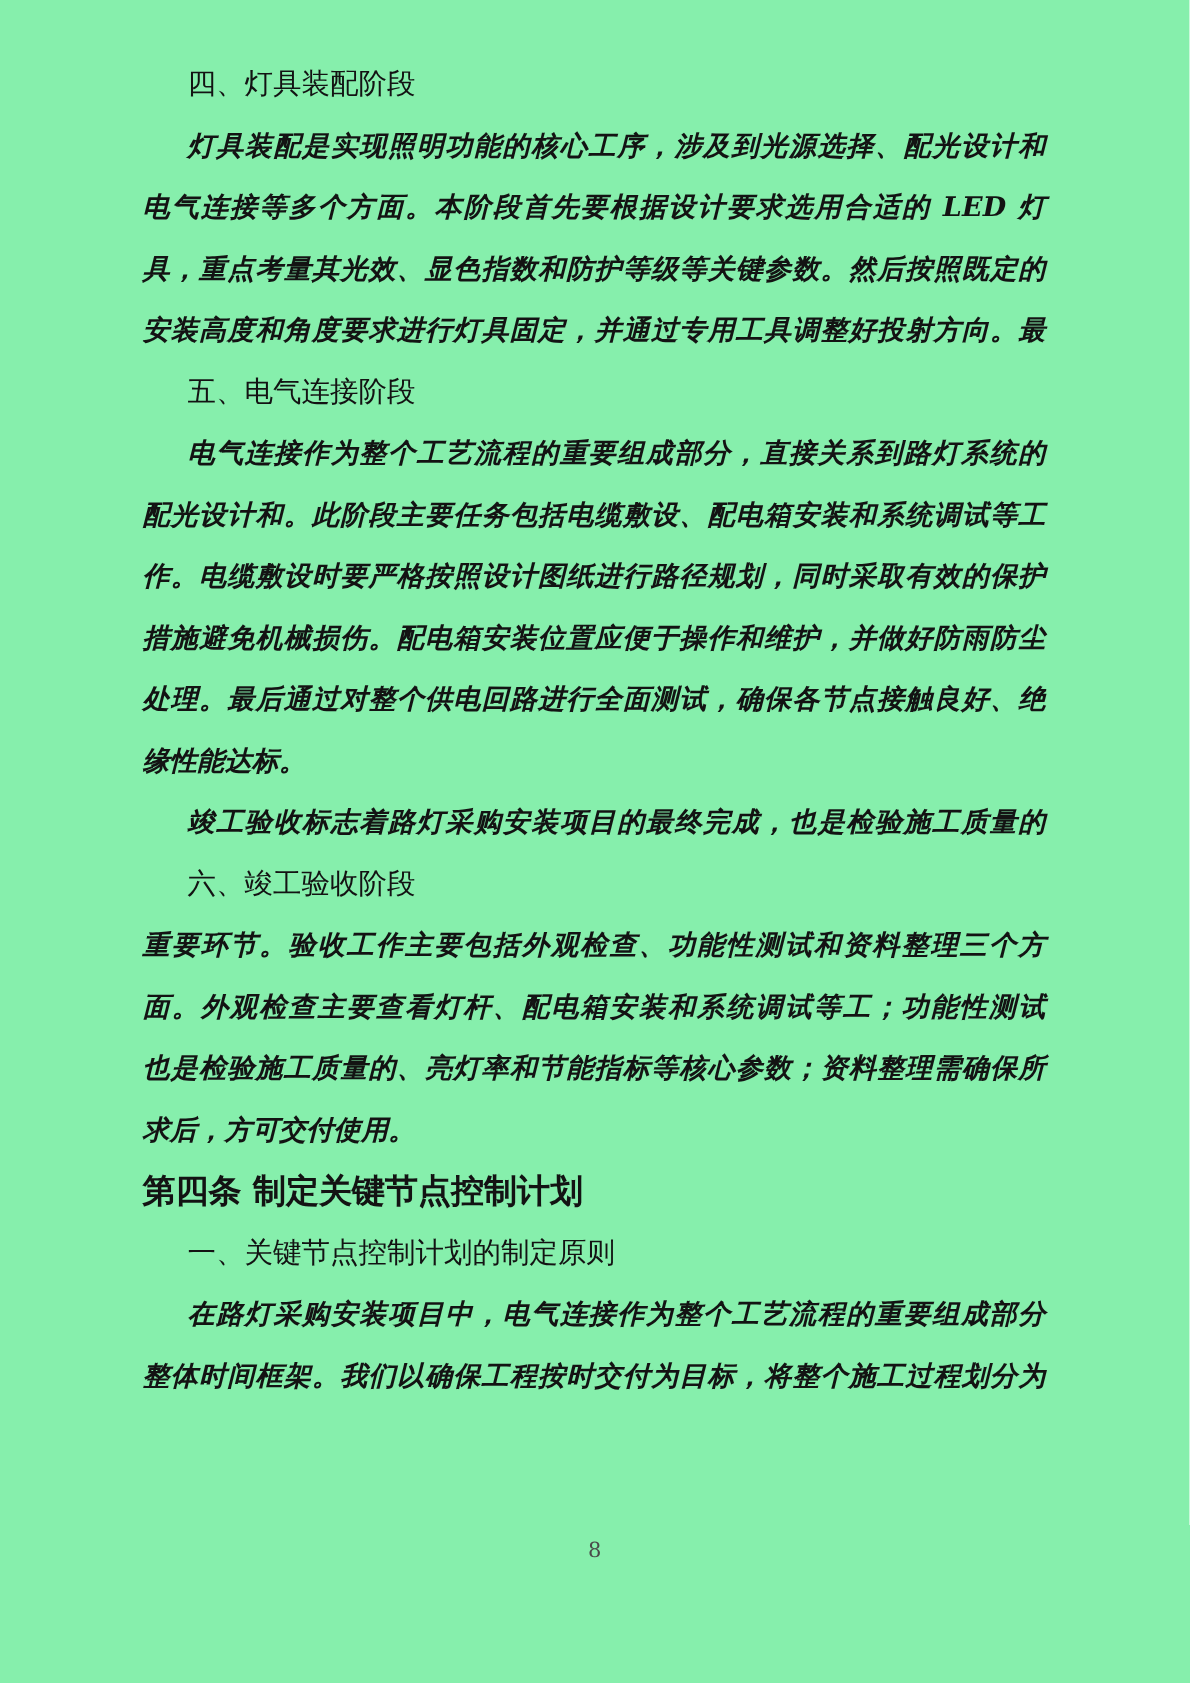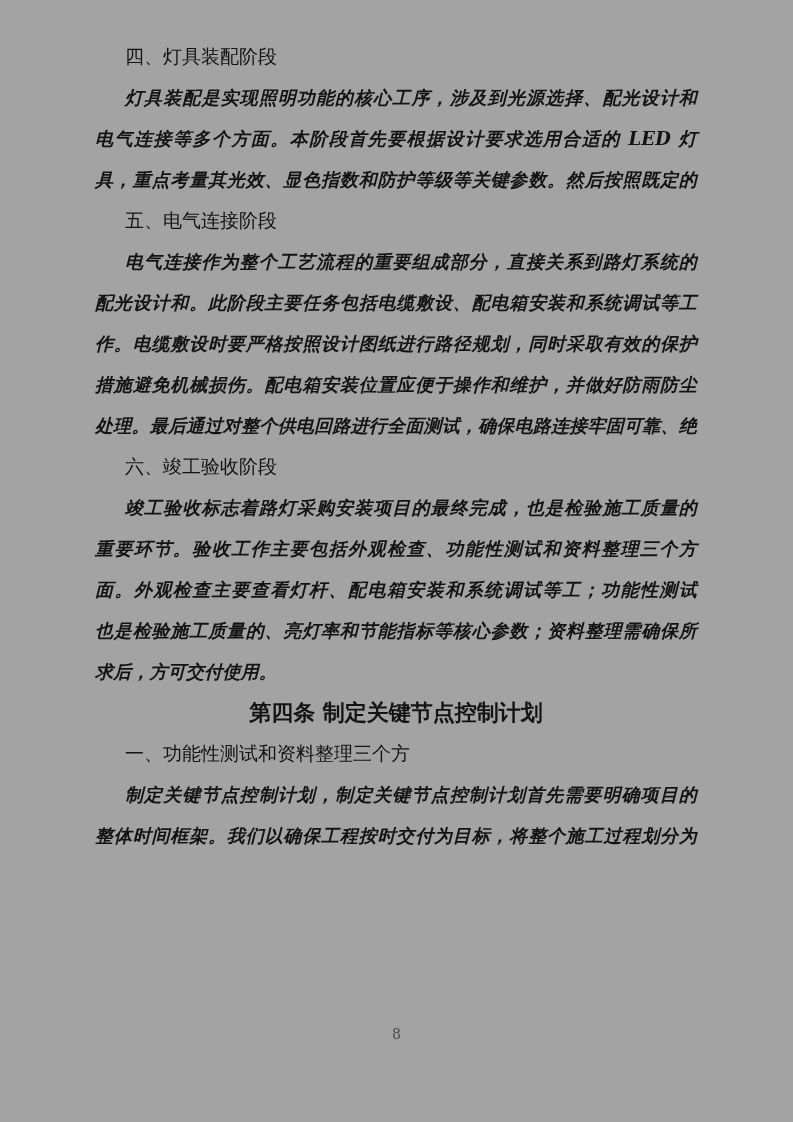--- a/index.html
+++ b/index.html
@@ -4,21 +4,21 @@
 <style>
   html, body {
     margin: 0;
     padding: 0;
     background: #ffffff;
   }
   .page {
     position: relative;
     width: 793px;
     height: 1122px;
-    background: #a3a3a3;
+    background: #86efac;
     overflow: hidden;
     font-family: "DejaVu Serif", "Liberation Serif", serif;
     color: #131313;
   }
   .content {
     position: absolute;
     left: 95px;
     top: 36px;
     width: 602px;
   }
@@ -44,21 +44,21 @@
   .h2 {
     font-size: 19px;
     font-weight: 400;
     text-indent: 30px;
     text-align: left;
   }
   .h1 {
     font-size: 22px;
     font-weight: 700;
     text-indent: 0;
-    text-align: center;
+    text-align: left;
   }
   .footer {
     position: absolute;
     top: 1026px;
     left: 0;
     width: 793px;
     text-align: center;
     font-size: 14px;
     font-weight: 400;
     color: #4a4a4a;
@@ -68,40 +68,42 @@
 <body>
 
 <div class="page">
   <div class="content">
 
     <div class="row h2">四、灯具装配阶段</div>
 
     <div class="row p-line first">灯具装配是实现照明功能的核心工序，涉及到光源选择、配光设计和</div>
     <div class="row p-line">电气连接等多个方面。本阶段首先要根据设计要求选用合适的 LED 灯</div>
     <div class="row p-line">具，重点考量其光效、显色指数和防护等级等关键参数。然后按照既定的</div>
+    <div class="row p-line">安装高度和角度要求进行灯具固定，并通过专用工具调整好投射方向。最</div>
 
     <div class="row h2">五、电气连接阶段</div>
 
     <div class="row p-line first">电气连接作为整个工艺流程的重要组成部分，直接关系到路灯系统的</div>
     <div class="row p-line">配光设计和。此阶段主要任务包括电缆敷设、配电箱安装和系统调试等工</div>
     <div class="row p-line">作。电缆敷设时要严格按照设计图纸进行路径规划，同时采取有效的保护</div>
     <div class="row p-line">措施避免机械损伤。配电箱安装位置应便于操作和维护，并做好防雨防尘</div>
-    <div class="row p-line">处理。最后通过对整个供电回路进行全面测试，确保电路连接牢固可靠、绝</div>
+    <div class="row p-line">处理。最后通过对整个供电回路进行全面测试，确保各节点接触良好、绝</div>
+    <div class="row p-line last">缘性能达标。</div>
+
+    <div class="row p-line first">竣工验收标志着路灯采购安装项目的最终完成，也是检验施工质量的</div>
 
     <div class="row h2">六、竣工验收阶段</div>
-
-    <div class="row p-line first">竣工验收标志着路灯采购安装项目的最终完成，也是检验施工质量的</div>
     <div class="row p-line">重要环节。验收工作主要包括外观检查、功能性测试和资料整理三个方</div>
     <div class="row p-line">面。外观检查主要查看灯杆、配电箱安装和系统调试等工；功能性测试</div>
     <div class="row p-line">也是检验施工质量的、亮灯率和节能指标等核心参数；资料整理需确保所</div>
     <div class="row p-line last">求后，方可交付使用。</div>
 
     <div class="row h1">第四条 制定关键节点控制计划</div>
 
-    <div class="row h2">一、功能性测试和资料整理三个方</div>
+    <div class="row h2">一、关键节点控制计划的制定原则</div>
 
-    <div class="row p-line first">制定关键节点控制计划，制定关键节点控制计划首先需要明确项目的</div>
+    <div class="row p-line first">在路灯采购安装项目中，电气连接作为整个工艺流程的重要组成部分</div>
     <div class="row p-line">整体时间框架。我们以确保工程按时交付为目标，将整个施工过程划分为</div>
 
   </div>
 
   <div class="footer">8</div>
 </div>
 
 </body></html>

